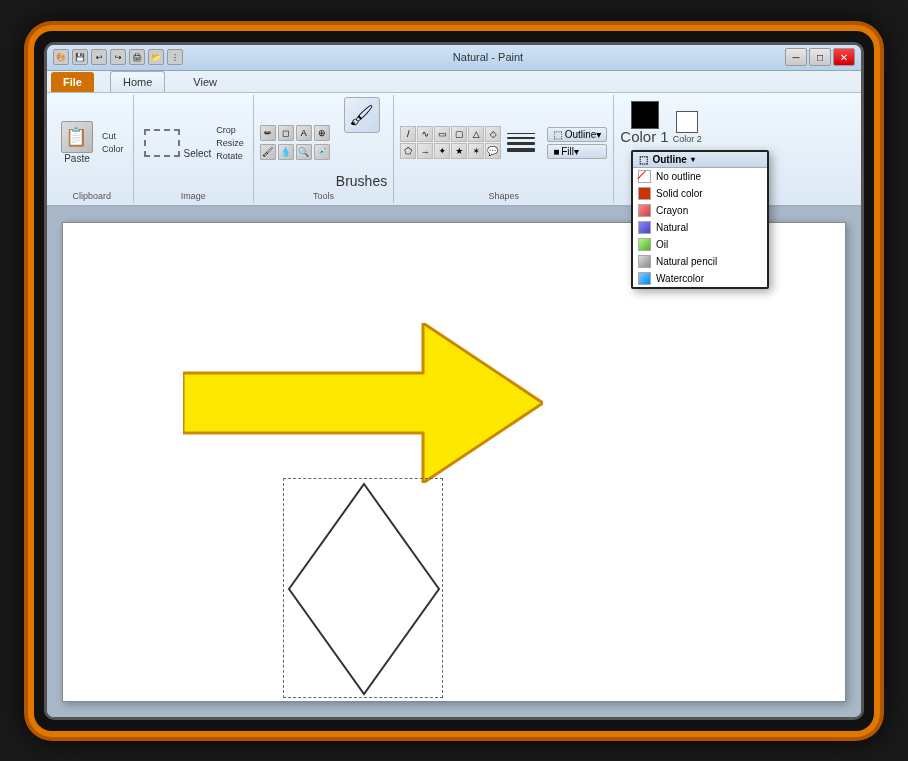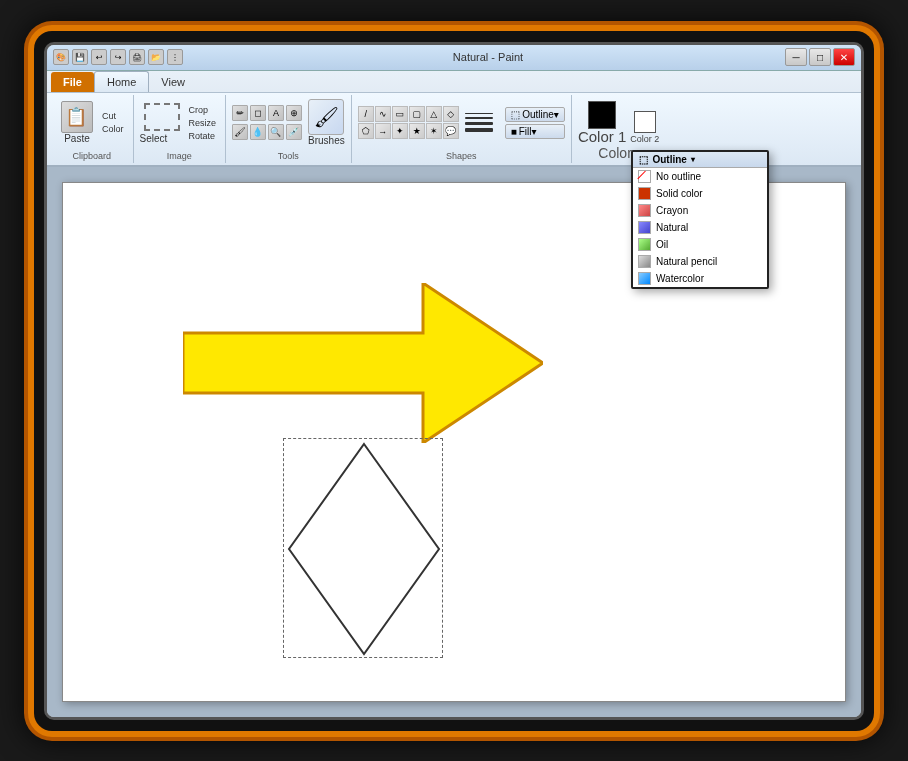--- a/index.html
+++ b/index.html
@@ -94,21 +94,21 @@
     .ribbon {
       background: linear-gradient(to bottom, #e8f0f8, #d0dce8);
       border-bottom: 2px solid #a0b0c0;
       flex-shrink: 0;
     }
 
     .ribbon-tabs {
       display: flex;
       align-items: flex-end;
       padding: 0 4px;
-      gap: 0;
+      gap: 16px;
     }
     .tab-file {
       background: #d07000;
       color: white;
       padding: 4px 12px;
       font-size: 11px;
       font-weight: bold;
       border-radius: 3px 3px 0 0;
       cursor: pointer;
     }
@@ -373,21 +373,21 @@
               <div class="small-btns">
                 <div class="small-btn">Cut</div>
                 <div class="small-btn">Color</div>
               </div>
             </div>
             <div class="group-label">Clipboard</div>
           </div>
 
           <div class="ribbon-group">
             <div class="group-items">
-              <div style="display:flex;flex-direction:column;align-items:flex-start;">
+              <div style="display:flex;align-items:flex-end;">
                 <div style="width:36px;height:28px;border:2px dashed #777;margin:2px 4px;"></div>
                 <div style="font-size:10px;color:#333;">Select</div>
               </div>
               <div class="small-btns">
                 <div class="small-btn">Crop</div>
                 <div class="small-btn">Resize</div>
                 <div class="small-btn">Rotate</div>
               </div>
             </div>
             <div class="group-label">Image</div>
@@ -405,21 +405,21 @@
                 <div style="display:flex;gap:2px;">
                   <div class="tool-icon">🖌</div>
                   <div class="tool-icon">💧</div>
                   <div class="tool-icon">🔍</div>
                   <div class="tool-icon">💉</div>
                 </div>
               </div>
 
               <div style="display:flex;flex-direction:column;align-items:center;margin-left:4px;">
                 <div style="width:36px;height:36px;background:linear-gradient(135deg,#e8f0f8,#c8d8f0);border:1px solid #aaa;border-radius:3px;display:flex;align-items:center;justify-content:center;font-size:20px;cursor:pointer;">🖌</div>
-                <div style="font-size:10px;color:#333;">Brushes</div>
+                <div style="font-size:14px;color:#333;margin-top:40px;">Brushes</div>
               </div>
             </div>
             <div class="group-label">Tools</div>
           </div>
 
           <div class="ribbon-group" style="min-width:140px;">
             <div class="group-items">
               <div class="shapes-grid">
                 <div class="shape-icon">/</div>
                 <div class="shape-icon">∿</div>

